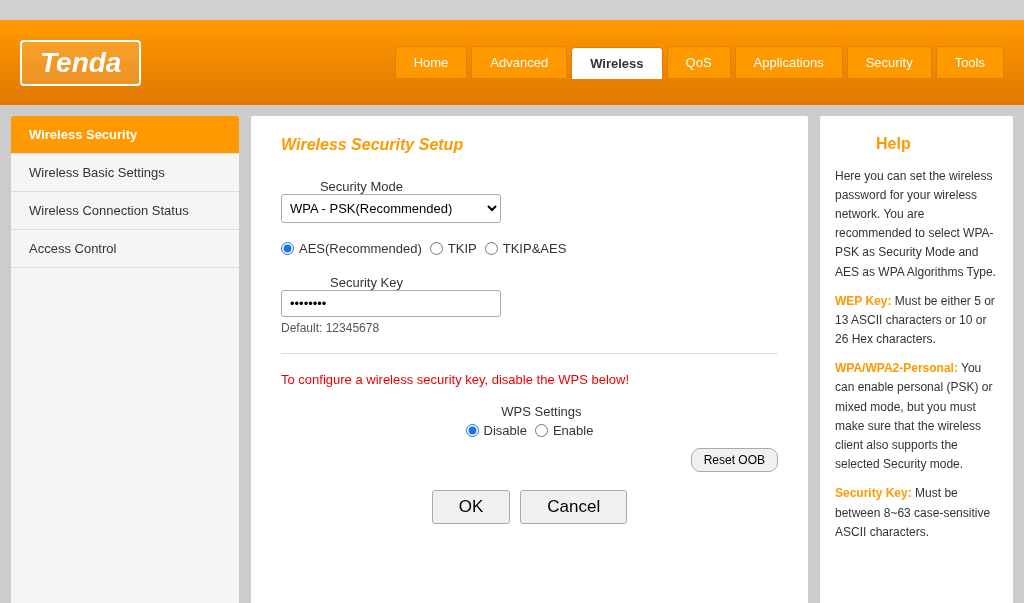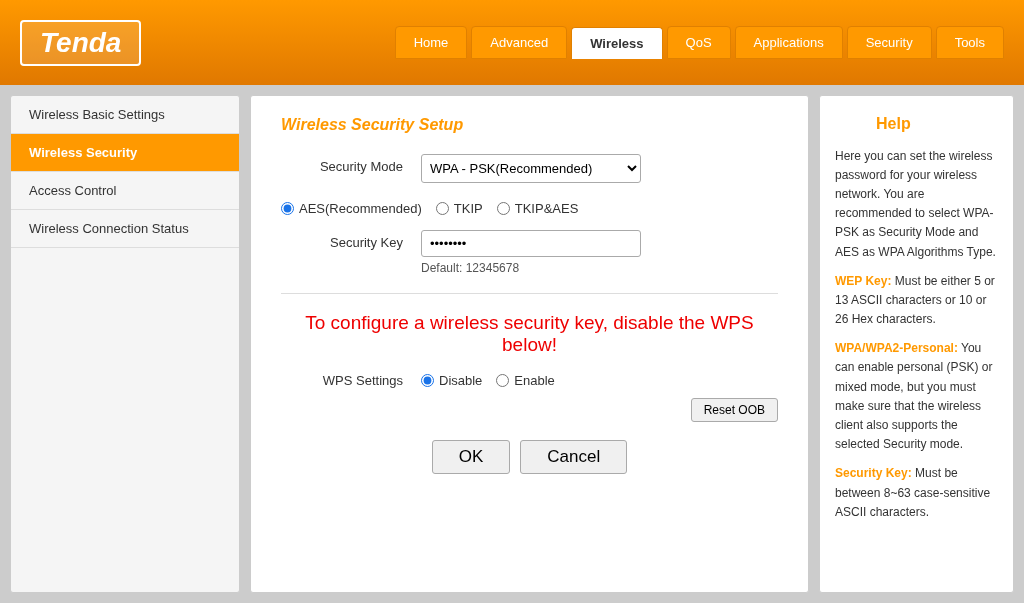--- a/index.html
+++ b/index.html
@@ -1,19 +1,19 @@
 <!DOCTYPE html>
 <html><head>
   <meta charset="utf-8">
   <style>
     * { box-sizing: border-box; margin: 0; padding: 0; }
     body { font-family: Arial, sans-serif; font-size: 13px; background: #d0d0d0; width: 1024px; height: 603px; overflow: hidden; }
 
     
-    .header { background: linear-gradient(to bottom, #f90, #e07800); height: 85px; display: flex; align-items: center; padding: 0 20px; }
+    .header { background: linear-gradient(to bottom, #f90, #e07800); height: 85px; display: flex; align-items: center; padding: 0 20px; margin-top: 20px; }
     .logo { color: white; font-size: 28px; font-weight: bold; font-style: italic; background: rgba(255,255,255,0.15); padding: 5px 18px; border-radius: 4px; border: 2px solid white; }
 
     
     .nav { display: flex; gap: 4px; margin-left: auto; align-items: flex-end; padding-bottom: 0; }
     .nav-item { background: #f90; color: white; padding: 8px 18px; border-radius: 4px 4px 0 0; font-size: 13px; cursor: pointer; border: 1px solid #e08000; text-decoration: none; display: block; }
     .nav-item.active { background: white; color: #333; font-weight: bold; border-bottom: none; }
 
     
     .main { display: flex; height: calc(603px - 85px); background: #ccc; padding: 10px; gap: 10px; }
 
@@ -21,35 +21,35 @@
     .sidebar { width: 230px; background: #f5f5f5; border: 1px solid #ccc; border-radius: 3px; overflow: hidden; flex-shrink: 0; }
     .sidebar-item { padding: 11px 18px; font-size: 13px; color: #333; cursor: pointer; border-bottom: 1px solid #ddd; }
     .sidebar-item.active { background: #f90; color: white; font-weight: bold; }
 
     
     .content { flex: 1; background: white; border: 1px solid #ccc; border-radius: 3px; padding: 20px 30px; overflow-y: auto; }
     .section-title { color: #f90; font-size: 16px; font-weight: bold; margin-bottom: 20px; font-style: italic; }
     .divider { border: none; border-top: 1px solid #ddd; margin: 18px 0; }
 
     
-    .form-row { display: flex; align-items: flex-start; margin-bottom: 14px; }
+    .form-row { display: flex; align-items: flex-start; margin-bottom: 14px; flex-direction: column; }
     .form-label { width: 140px; text-align: right; padding-right: 18px; padding-top: 5px; color: #333; font-size: 13px; flex-shrink: 0; }
     .form-control { flex: 1; }
     select { width: 220px; padding: 5px 4px; border: 1px solid #aaa; border-radius: 3px; font-size: 13px; background: white; }
-    .radio-group { display: flex; align-items: flex-start; gap: 14px; padding-top: 4px; }
+    .radio-group { display: flex; align-items: flex-start; gap: 8px; padding-top: 4px; }
     .radio-label { display: flex; align-items: center; gap: 5px; cursor: pointer; font-size: 13px; color: #333; }
     input[type="radio"] { accent-color: #1a73e8; }
     .key-input { width: 220px; padding: 5px 8px; border: 1px solid #aaa; border-radius: 3px; font-size: 13px; }
     .default-text { font-size: 12px; color: #555; margin-top: 4px; }
 
-    .warn-text { color: #e00; font-size: 19px; margin-bottom: 12px; text-align: center; }
+    .warn-text { color: #e00; font-size: 13px; margin-bottom: 12px; text-align: left; }
 
     .wps-row { display: flex; align-items: center; margin-bottom: 10px; }
     .reset-oob-area { display: flex; justify-content: flex-end; }
-    .reset-oob-btn { padding: 4px 12px; background: #f0f0f0; border: 1px solid #aaa; border-radius: 3px; font-size: 12px; cursor: pointer; }
+    .reset-oob-btn { padding: 4px 12px; background: #f0f0f0; border: 1px solid #aaa; border-radius: 9px; font-size: 12px; cursor: pointer; }
 
     .action-buttons { display: flex; gap: 10px; justify-content: center; margin-top: 18px; }
     .btn { padding: 6px 26px; border-radius: 3px; border: 1px solid #aaa; font-size: 17px; cursor: pointer; background: #f0f0f0; }
     .btn-ok { background: #f0f0f0; }
 
     
     .help-panel { width: 195px; background: white; border: 1px solid #ccc; border-radius: 3px; padding: 15px; flex-shrink: 0; font-size: 12px; color: #333; line-height: 1.6; overflow-y: auto; }
     .help-title { color: #f90; font-size: 16px; font-weight: bold; margin-bottom: 10px; margin-left: 41px; }
     .help-text { margin-bottom: 10px; }
     .help-key { color: #f90; font-weight: bold; }
@@ -66,24 +66,24 @@
     <a class="nav-item">QoS</a>
     <a class="nav-item">Applications</a>
     <a class="nav-item">Security</a>
     <a class="nav-item">Tools</a>
   </nav>
 </div>
 
 <div class="main">
 
   <div class="sidebar">
+    <div class="sidebar-item active">Wireless Security</div>
     <div class="sidebar-item">Wireless Basic Settings</div>
-    <div class="sidebar-item active">Wireless Security</div>
+    <div class="sidebar-item">Wireless Connection Status</div>
     <div class="sidebar-item">Access Control</div>
-    <div class="sidebar-item">Wireless Connection Status</div>
   </div>
 
   <div class="content">
     <div class="section-title">Wireless Security Setup</div>
 
     <div class="form-row">
       <div class="form-label">Security Mode</div>
       <div class="form-control">
         <select>
           <option>WPA - PSK(Recommended)</option>

